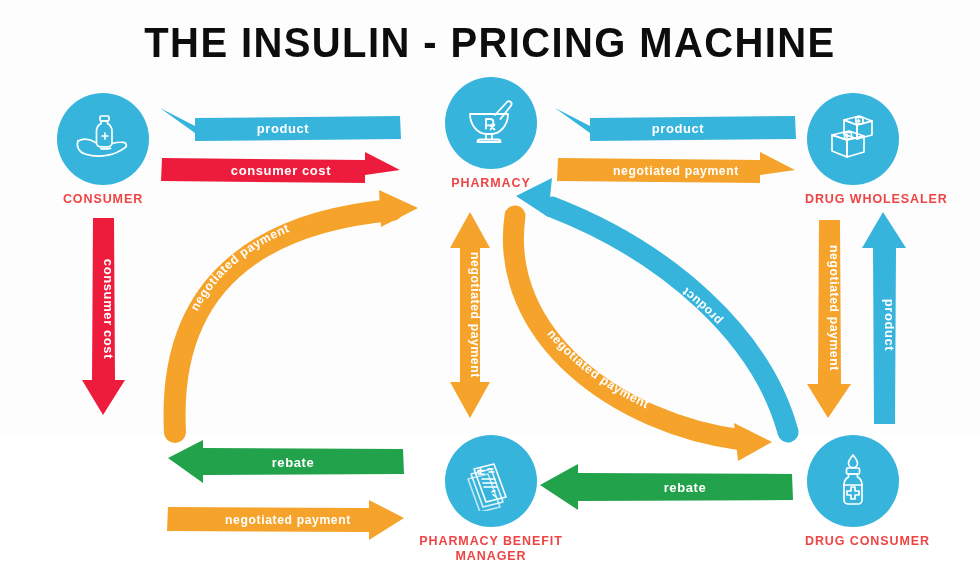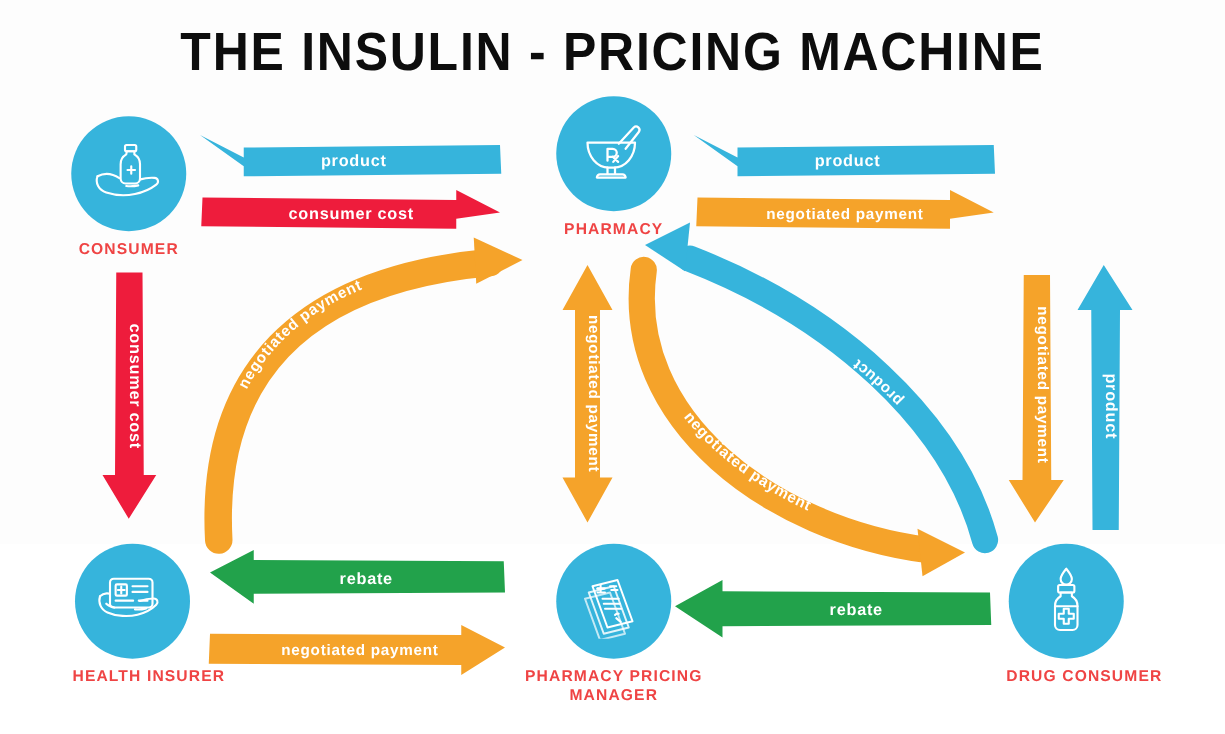--- a/index.html
+++ b/index.html
@@ -204,55 +204,57 @@
           <path d="M18 45.5 h18 a2.5 2.5 0 0 1 2.5 2.5 h-23 a2.5 2.5 0 0 1 2.5 -2.5 z"></path>
           <path d="M33 21 L45 8 a2.7 2.7 0 0 1 4 3.6 L38.5 25"></path>
           <path d="M24 25 h4.2 a3.2 3.2 0 0 1 0 6.4 H24 z M24 25 v9.5"></path>
           <path d="M28.2 31.4 L32.5 35.5 M32.5 30.8 L28.6 35.5"></path>
         </g>
       </svg>
     </div>
     <div class="caption">PHARMACY</div>
   </div>
 
-
-  <div class="node" id="node-insurer">
-    <div class="bubble">
-      <svg width="62" height="56" viewBox="0 0 62 56">
+  <div class="node" id="node-wholesaler">
+    <div class="bubble">
+      <svg width="58" height="58" viewBox="0 0 58 58">
         <g fill="none" stroke="#ffffff" stroke-width="1.7" stroke-linecap="round" stroke-linejoin="round">
-          <rect x="13" y="10" width="34" height="23" rx="3"></rect>
-          <rect x="17.5" y="14.5" width="9" height="9" rx="1"></rect>
-          <path d="M22 16.3 v5.4 M19.3 19 h5.4"></path>
-          <path d="M31 16 h12 M31 20.5 h12 M17.5 27.5 h14 M36 27.5 h7"></path>
-          <path d="M5 24 c3.5 -3.5 8 -2 8 -2"></path>
-          <path d="M5 24 c-1.5 5 0.5 10.5 6 13 c7 3.2 17 3.5 24 1.8 c6 -1.5 11.5 -4.5 15 -8 c2 -2 0.8 -5 -2 -5 c-4 0 -8 0.8 -11 2"></path>
-          <path d="M33 34.5 c3 0.3 6 0 9 -0.8"></path>
-          <path d="M10 30 c1.5 1.5 4 2.5 6.5 3"></path>
-        </g>
-      </svg>
-    </div>
-    <div class="caption">HEALTH INSURER</div>
-  </div>
+          <path d="M20 10 L35 6 L48 11 L33 15 Z"></path>
+          <path d="M20 10 v14 l13 5 V15 Z"></path>
+          <path d="M48 11 v14 l-15 4 V15 Z"></path>
+          <rect x="32" y="7.5" width="7" height="6.5" rx="0.8" transform="rotate(-6 35 11)"></rect>
+          <path d="M34.5 9.5 v3.2 M33.3 11 h2.6"></path>
+          <path d="M8 25 L25 21 L40 26 L23 30 Z"></path>
+          <path d="M8 25 v16 l15 6 V30 Z"></path>
+          <path d="M40 26 v16 l-17 5 V30 Z"></path>
+          <rect x="20.5" y="22.5" width="7" height="6.5" rx="0.8" transform="rotate(-6 24 26)"></rect>
+          <path d="M23 24.5 v3.2 M21.8 26 h2.6"></path>
+        </g>
+      </svg>
+    </div>
+    <div class="caption">DRUG WHOLESALER</div>
+  </div>
+
 
   <div class="node" id="node-pbm">
     <div class="bubble">
       <svg width="58" height="60" viewBox="0 0 58 60">
         <g fill="none" stroke="#ffffff" stroke-width="1.6" stroke-linecap="round" stroke-linejoin="round">
           <path d="M12 18 L32 13 L44 46 L24 51 Z"></path>
           <path d="M9 23 L29 18 L41 51 L21 56 Z" opacity="0.85"></path>
           <path d="M6 28 L26 23 L38 56 L18 61 Z" opacity="0.7"></path>
           <path d="M16 19.5 h6 M16 23 h6"></path>
           <path d="M18.5 17 v5.5 M15.8 20 h5.4"></path>
           <path d="M26 18 h5 M27 21 h5"></path>
           <path d="M20 28 h13 M21 32 h13 M22 36 h13"></path>
           <path d="M30 41 a3 3 0 0 1 3 -1 M31 43.5 l3.5 3"></path>
         </g>
       </svg>
     </div>
-    <div class="caption two-line">PHARMACY PRICING MANAGER</div>
+    <div class="caption two-line">PHARMACY BENEFIT MANAGER</div>
   </div>
 
   <div class="node" id="node-drugcompany">
     <div class="bubble">
       <svg width="52" height="60" viewBox="0 0 52 60">
         <g fill="none" stroke="#ffffff" stroke-width="1.7" stroke-linecap="round" stroke-linejoin="round">
           <path d="M26 4 c0 0 -4.5 5.5 -4.5 8.2 a4.5 4.5 0 0 0 9 0 C30.5 9.5 26 4 26 4 z"></path>
           <rect x="19.5" y="17" width="13" height="6" rx="1.2"></rect>
           <path d="M21.5 23 h9 v3 a9 9 0 0 1 4.5 7.8 V49 a4 4 0 0 1 -4 4 H21 a4 4 0 0 1 -4 -4 V33.8 a9 9 0 0 1 4.5 -7.8 z"></path>
           <path d="M17 34 h18"></path>

